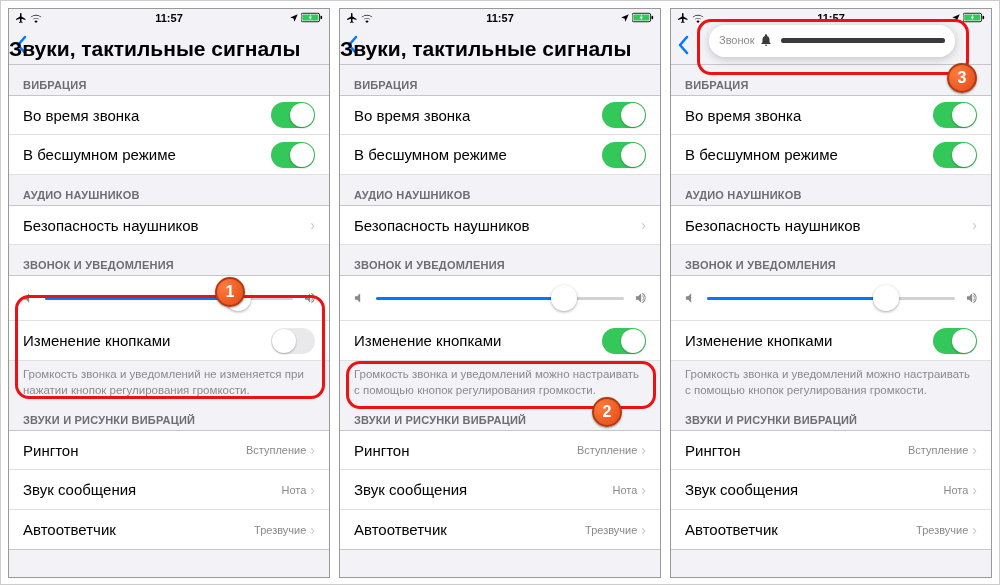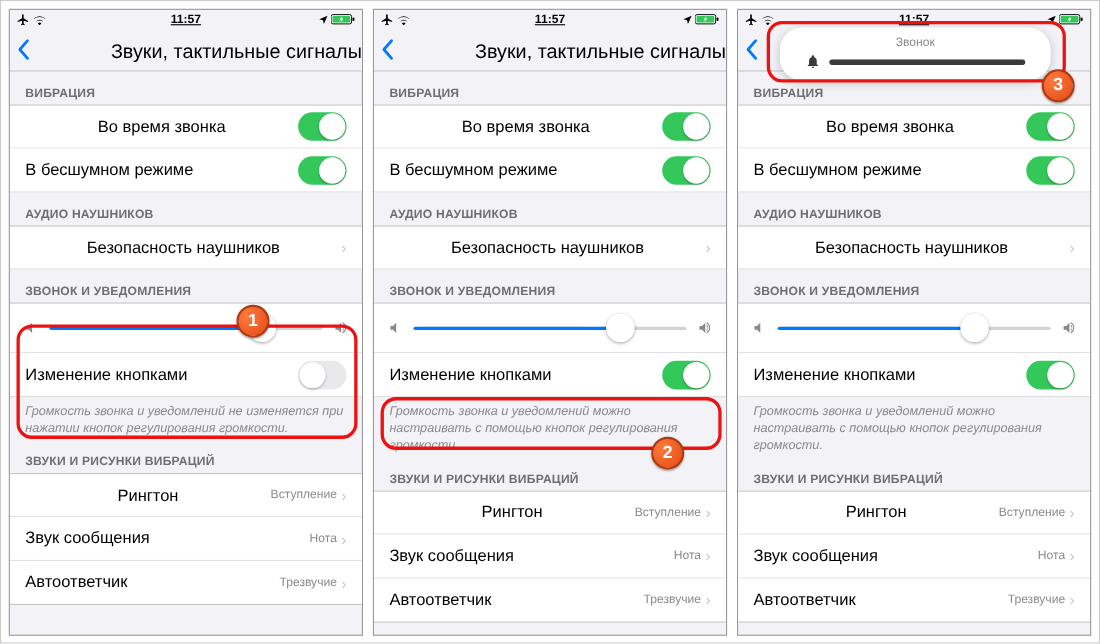--- a/index.html
+++ b/index.html
@@ -6,56 +6,56 @@
   body { background: #fff; width: 1000px; height: 585px; overflow: hidden; }
   .canvas { position: relative; width: 1000px; height: 585px; border: 1px solid #ccc; background: #fff; }
   .phone { position: absolute; top: 7px; width: 322px; height: 570px; background: #f2f2f7; border: 1px solid #999; overflow: hidden; }
   .p1 { left: 7px; }
   .p2 { left: 338px; }
   .p3 { left: 669px; }
 
   
   .status { position: relative; height: 20px; background: #f2f2f7; font-size: 11px; font-weight: 600; color: #000; }
   .status .sl { position: absolute; left: 6px; top: 3px; display: flex; gap: 2px; align-items: center; }
-  .status .sc { position: absolute; left: 0; right: 0; text-align: center; top: 3px; text-decoration: underline; }
+  .status .sc { position: absolute; left: 0; right: 0; text-align: center; top: 3px; }
   .status .sr { position: absolute; right: 6px; top: 3px; display: flex; gap: 2px; align-items: center; }
 
   
   .nav { position: relative; height: 36px; background: #f2f2f7; border-bottom: 0.5px solid #c6c6c8; }
   .back { position: absolute; left: 6px; top: 6px; color: #0078ff; font-size: 22px; }
-  .nav-title { position: absolute; left: 0; right: 0; text-align: right; top: 8px; font-size: 18px; font-weight: 400; }
+  .nav-title { position: absolute; left: 0; right: 0; text-align: left; top: 8px; font-size: 21px; font-weight: 700; }
 
   .content { position: relative; }
 
   .section-header { font-size: 11px; color: #6d6d72; padding: 14px 14px 4px; text-transform: uppercase; letter-spacing: 0.2px; font-weight: bold; }
-  .section-footer { font-size: 11.5px; color: #8a8a8e; padding: 6px 14px 2px; line-height: 1.35; font-style: italic; }
+  .section-footer { font-size: 11.5px; color: #8a8a8e; padding: 6px 14px 2px; line-height: 1.35; }
 
   .cell { background: #fff; display: flex; align-items: center; padding: 0 14px; height: 40px; border-bottom: 0.5px solid #e0e0e3; }
-  .cell.first { border-top: 0.5px solid #c6c6c8; text-align: center; }
+  .cell.first { border-top: 0.5px solid #c6c6c8; }
   .cell:last-child { border-bottom: 0.5px solid #c6c6c8; justify-content: space-between; }
   .cell .label { flex: 1; font-size: 15px; color: #000; }
   .cell .value { font-size: 11px; color: #8a8a8e; margin-right: 4px; }
   .cell .chev { color: #c7c7cc; font-size: 14px; }
 
   
   .toggle { position: relative; width: 44px; height: 26px; border-radius: 13px; background: #e9e9eb; }
   .toggle.on { background: #34c759; }
   .toggle .knob { position: absolute; top: 1px; width: 24px; height: 24px; border-radius: 50%; background: #fff; box-shadow: 0 1px 2px rgba(0,0,0,0.3); left: 1px; }
   .toggle.on .knob { left: auto; right: 1px; }
 
   
   .slider-cell { background: #fff; height: 46px; display: flex; align-items: center; padding: 0 12px; border-bottom: 0.5px solid #e0e0e3; border-top: 0.5px solid #c6c6c8; }
   .slider-cell .spk { color: #8a8a8e; font-size: 13px; width: 16px; text-align: center; }
   .slider { flex: 1; position: relative; height: 30px; margin: 0 8px; }
   .track { position: absolute; top: 14px; left: 0; right: 0; height: 3px; background: #d1d1d6; border-radius: 2px; }
   .fill { position: absolute; top: 14px; left: 0; height: 3px; background: #0078ff; border-radius: 2px; }
   .thumb { position: absolute; top: 2px; width: 26px; height: 26px; border-radius: 50%; background: #fff; box-shadow: 0 1px 3px rgba(0,0,0,0.35); margin-left: -13px; }
 
   
-  .hud { background: rgba(255,255,255,0.96); border-radius: 20px; box-shadow: 0 2px 10px rgba(0,0,0,0.2); padding: 8px 10px 10px; display: flex; flex-direction: column; align-items: center; gap: 4px; }
+  .hud { background: rgba(255,255,255,0.96); border-radius: 20px; box-shadow: 0 2px 10px rgba(0,0,0,0.2); padding: 8px 10px 10px; display: flex; flex-direction: row; align-items: center; gap: 4px; }
   .hud-title { font-size: 11px; color: #8a8a8e; }
   .hud-row { display: flex; align-items: center; gap: 8px; width: 200px; }
   .hud-bar { flex: 1; height: 5px; background: #d1d1d6; border-radius: 3px; position: relative; }
   .hud-fill { position: absolute; inset: 0; background: #3a3a3c; border-radius: 3px; }
 
   
   .callout { position: absolute; border: 3px solid #e11; border-radius: 14px; pointer-events: none; }
   .badge { position: absolute; width: 30px; height: 30px; border-radius: 50%; background: radial-gradient(circle at 30% 30%, #ff7a3c, #e14a16); border: 2px solid #b03a10; color: #fff; font-weight: 700; font-size: 16px; display: flex; align-items: center; justify-content: center; box-shadow: 0 1px 2px rgba(0,0,0,0.4); pointer-events: none; }
 
   svg { display: block; }

